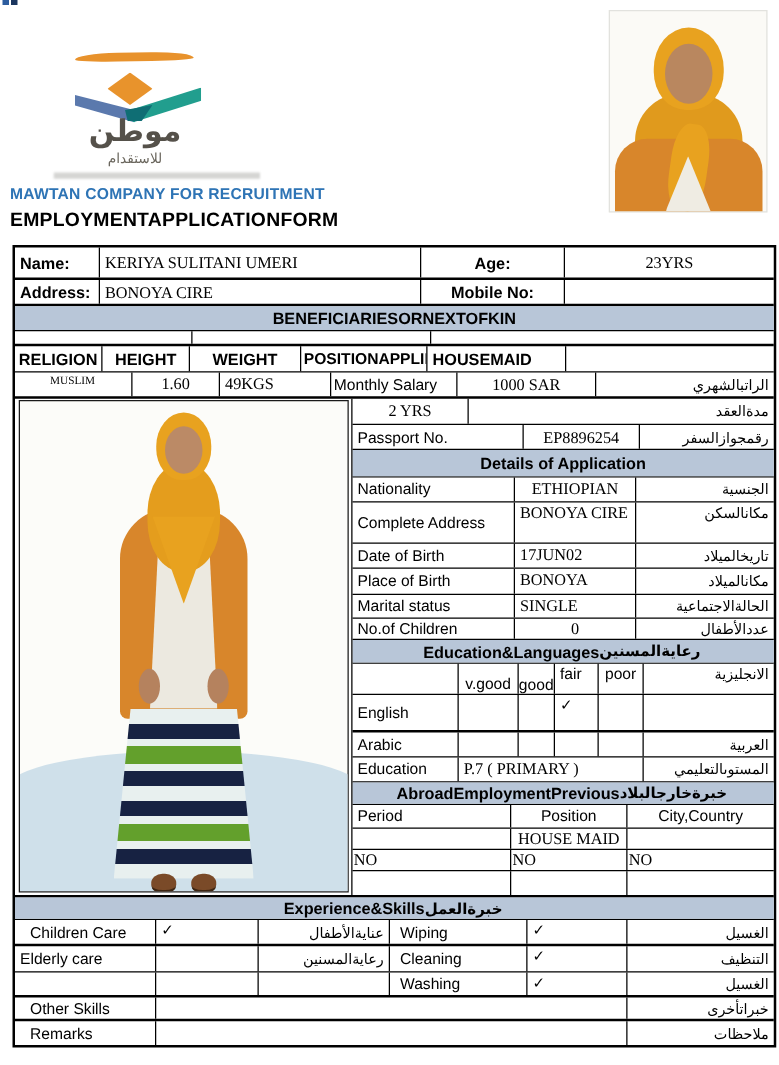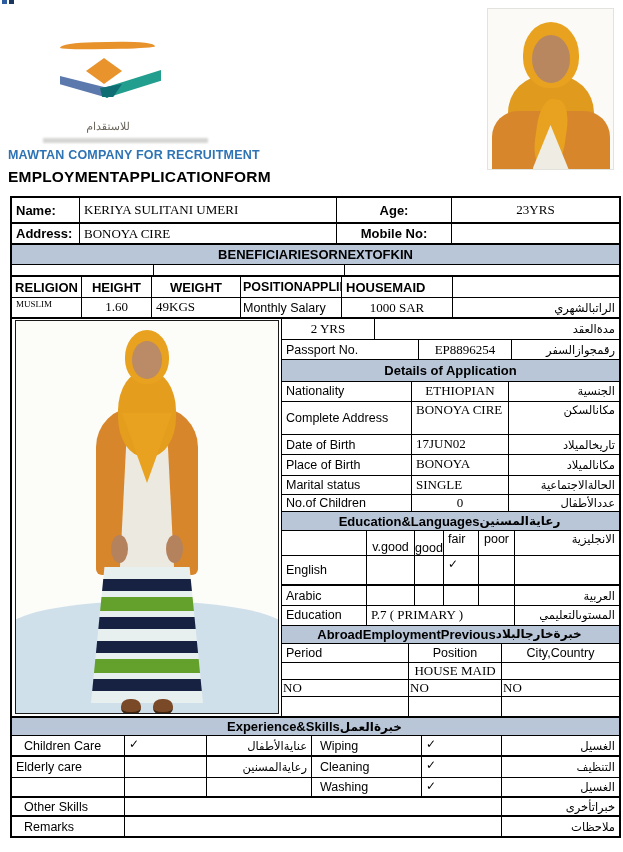--- a/index.html
+++ b/index.html
@@ -59,21 +59,21 @@
   .r{display:flex;border-bottom:1px solid #000;box-sizing:border-box;}
   .r.b2{border-bottom-width:2px;}
   .r.b0{border-bottom:none;}
   .c{box-sizing:border-box;border-right:1px solid #000;padding:0 4px;display:flex;
      align-items:center;overflow:hidden;white-space:nowrap;}
   .c.last,.c:last-child{border-right:none;}
   .grow{flex:1;}
   .lab{font-weight:bold;font-size:13px;}
   .lab2{font-size:12.5px;}
   .val{font-family:"Liberation Serif",serif;font-size:13px;}
-  .tiny{font-size:9px;}
+  .tiny{font-size:9px;margin-left:24px;}
   .tc{justify-content:center;text-align:left;}
   .hdr{background:#b8c6d8;font-weight:bold;font-size:13px;justify-content:center;
        align-items:center;display:flex;}
   .ar{font-family:"DejaVu Sans",sans-serif;font-size:11.5px;direction:rtl;
       justify-content:flex-start;}
   .ar-inline{font-family:"DejaVu Sans",sans-serif;font-size:12px;direction:rtl;
              font-weight:bold;margin-right:2px;}
   .chk{font-family:"DejaVu Sans",sans-serif;font-size:12px;}
   .wrap{white-space:normal;line-height:14px;align-items:flex-start;padding-top:1px;}
   .bot{align-items:flex-end;padding-bottom:1px;}
@@ -134,20 +134,21 @@
 <div class="page">
 
   <div class="corner"></div>
 
   <div class="logo">
     <div class="swoosh"></div>
     <div class="diamond"></div>
     <div class="wing-l"></div>
     <div class="wing-r"></div>
     <div class="wing-c"></div>
+    <div class="ar-name">موطن</div>
     <div class="ar-sub">للاستقدام</div>
     <div class="shadow"></div>
   </div>
 
   <div class="company">MAWTAN COMPANY FOR RECRUITMENT</div>
   <div class="form-title">EMPLOYMENTAPPLICATIONFORM</div>
 
   <div class="portrait">
     <div class="chest-scarf"></div>
     <div class="shoulders"></div>

